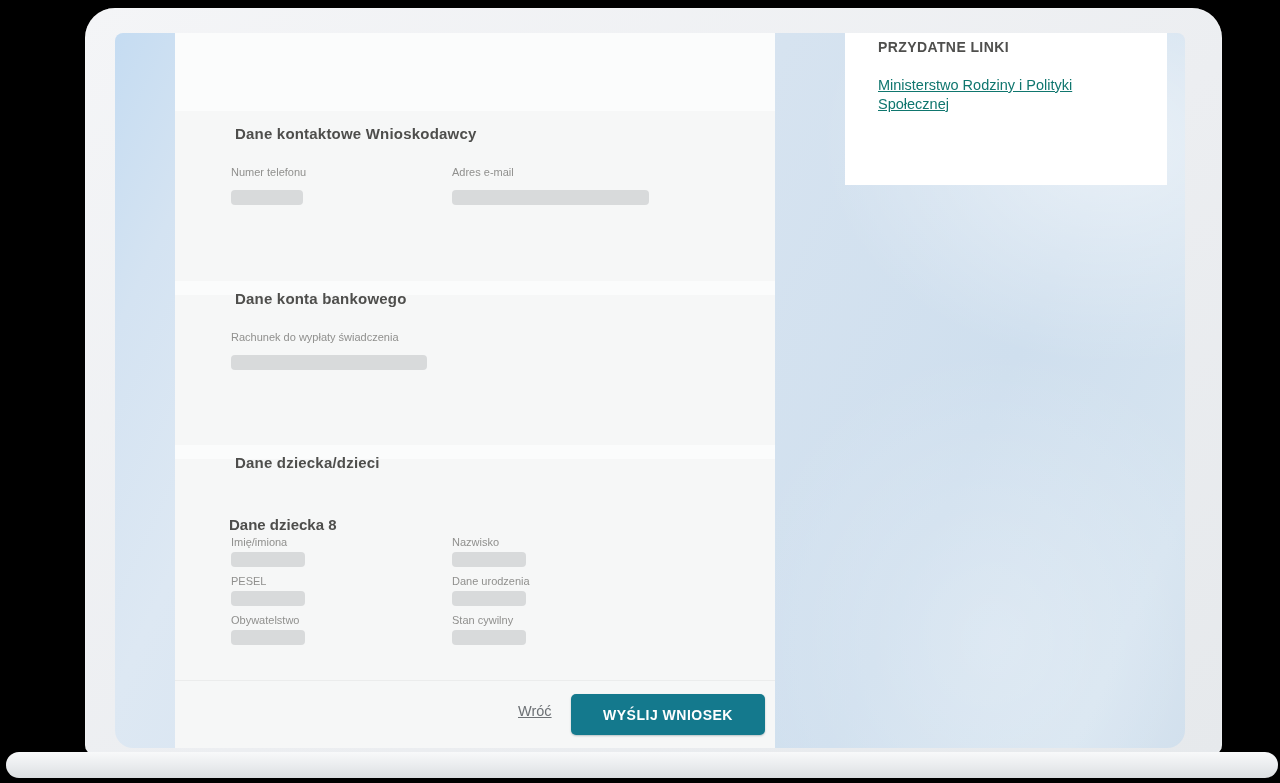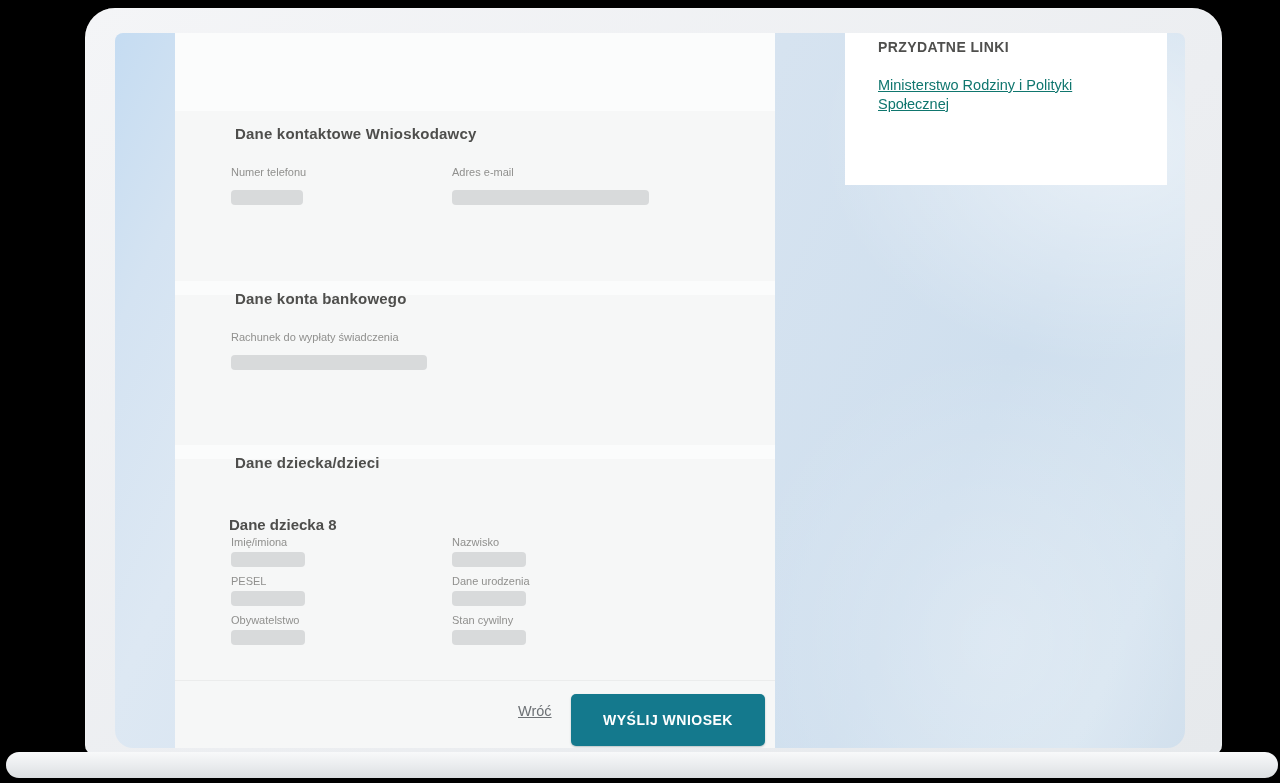--- a/index.html
+++ b/index.html
@@ -65,21 +65,21 @@
   .w-account{width:196px;}
   .w-child{width:74px;}
   .footer-divider{
     position:absolute;left:0;top:647px;width:600px;height:1px;background:rgba(0,0,0,.045);
   }
   .back-link{
     position:absolute;left:343px;top:670px;font-size:14.5px;color:#6d7175;
     text-decoration:underline;cursor:pointer;
   }
   .submit-button{
-    position:absolute;left:396px;top:661px;width:194px;height:52px;
+    position:absolute;left:396px;top:661px;width:194px;height:41px;
     background:#14798d;border:none;border-radius:5px;cursor:pointer;
     color:#fff;font-size:14px;font-weight:700;letter-spacing:.5px;
     font-family:"Liberation Sans", sans-serif;
     box-shadow:0 1px 2px rgba(0,40,50,.25);
   }
   
   .sidebar-card{
     position:absolute;left:696px;top:0;width:322px;height:152px;background:#fff;z-index:2;margin-left:34px;
   }
   .sidebar-title{

